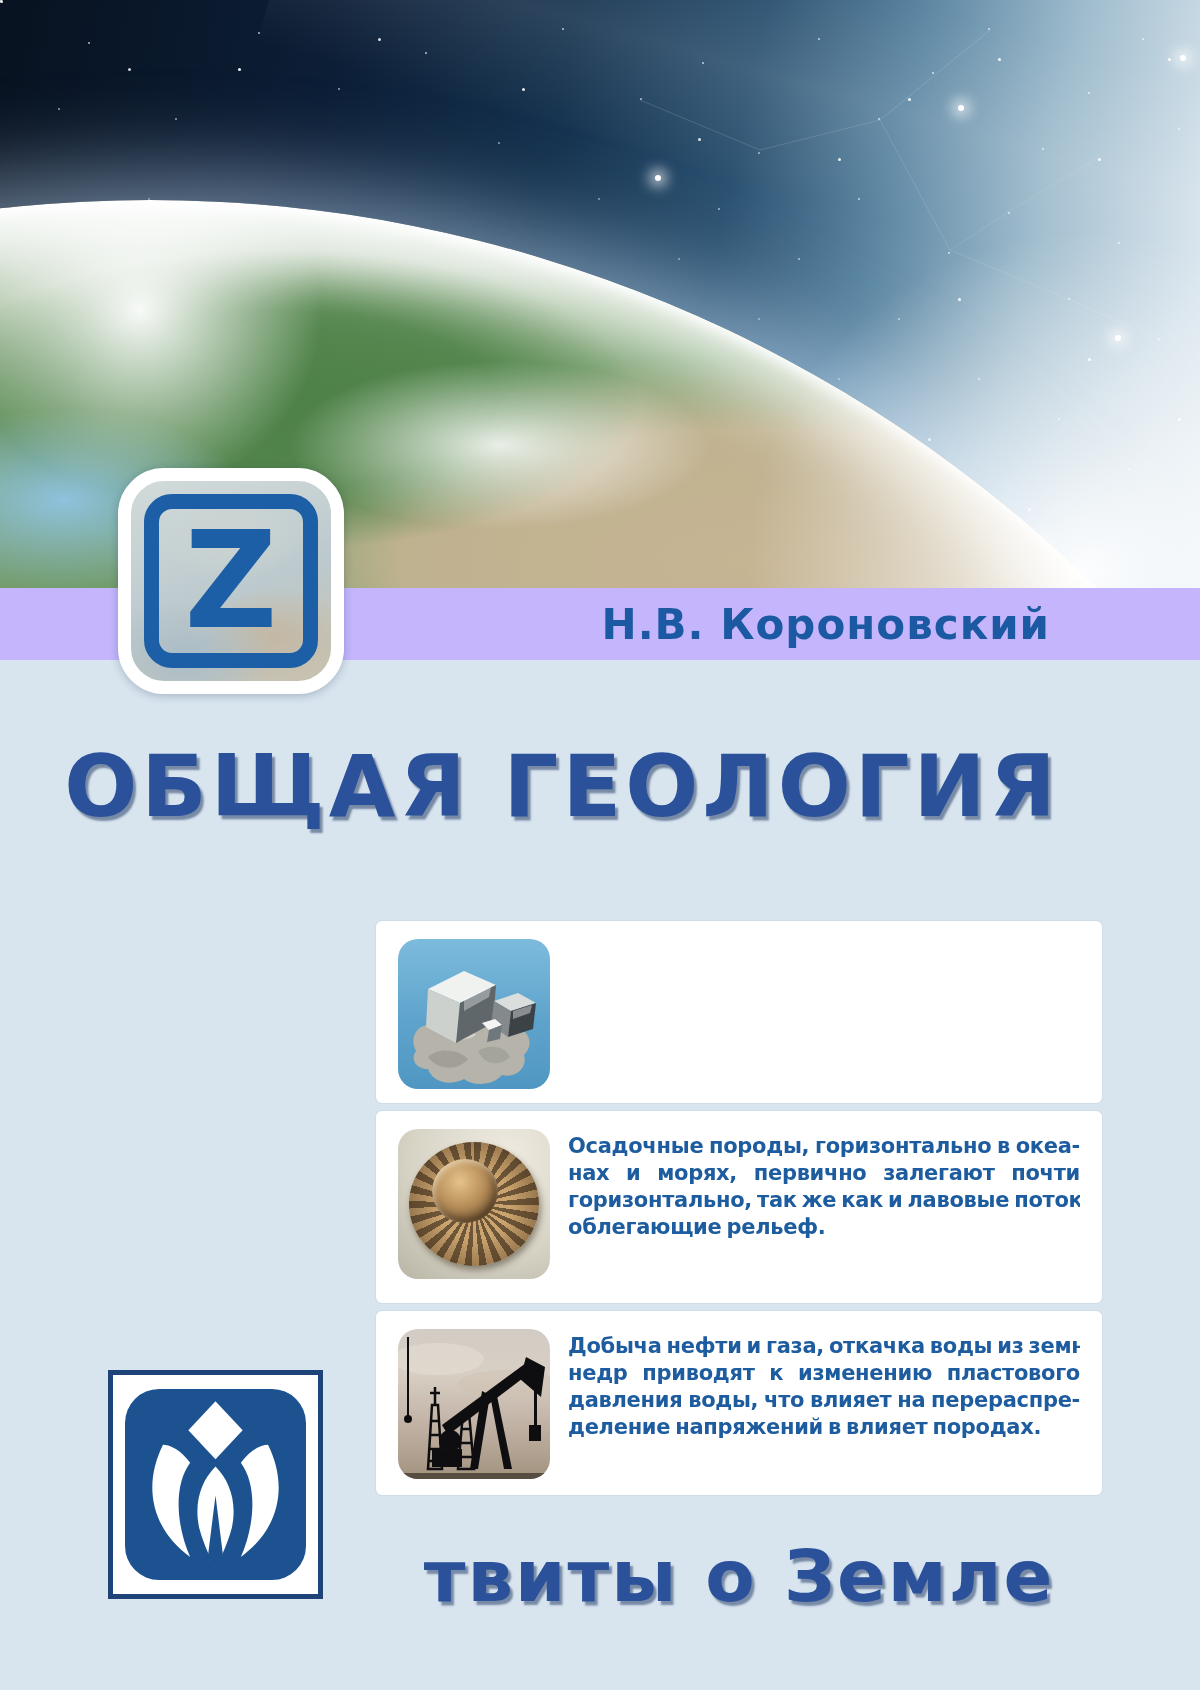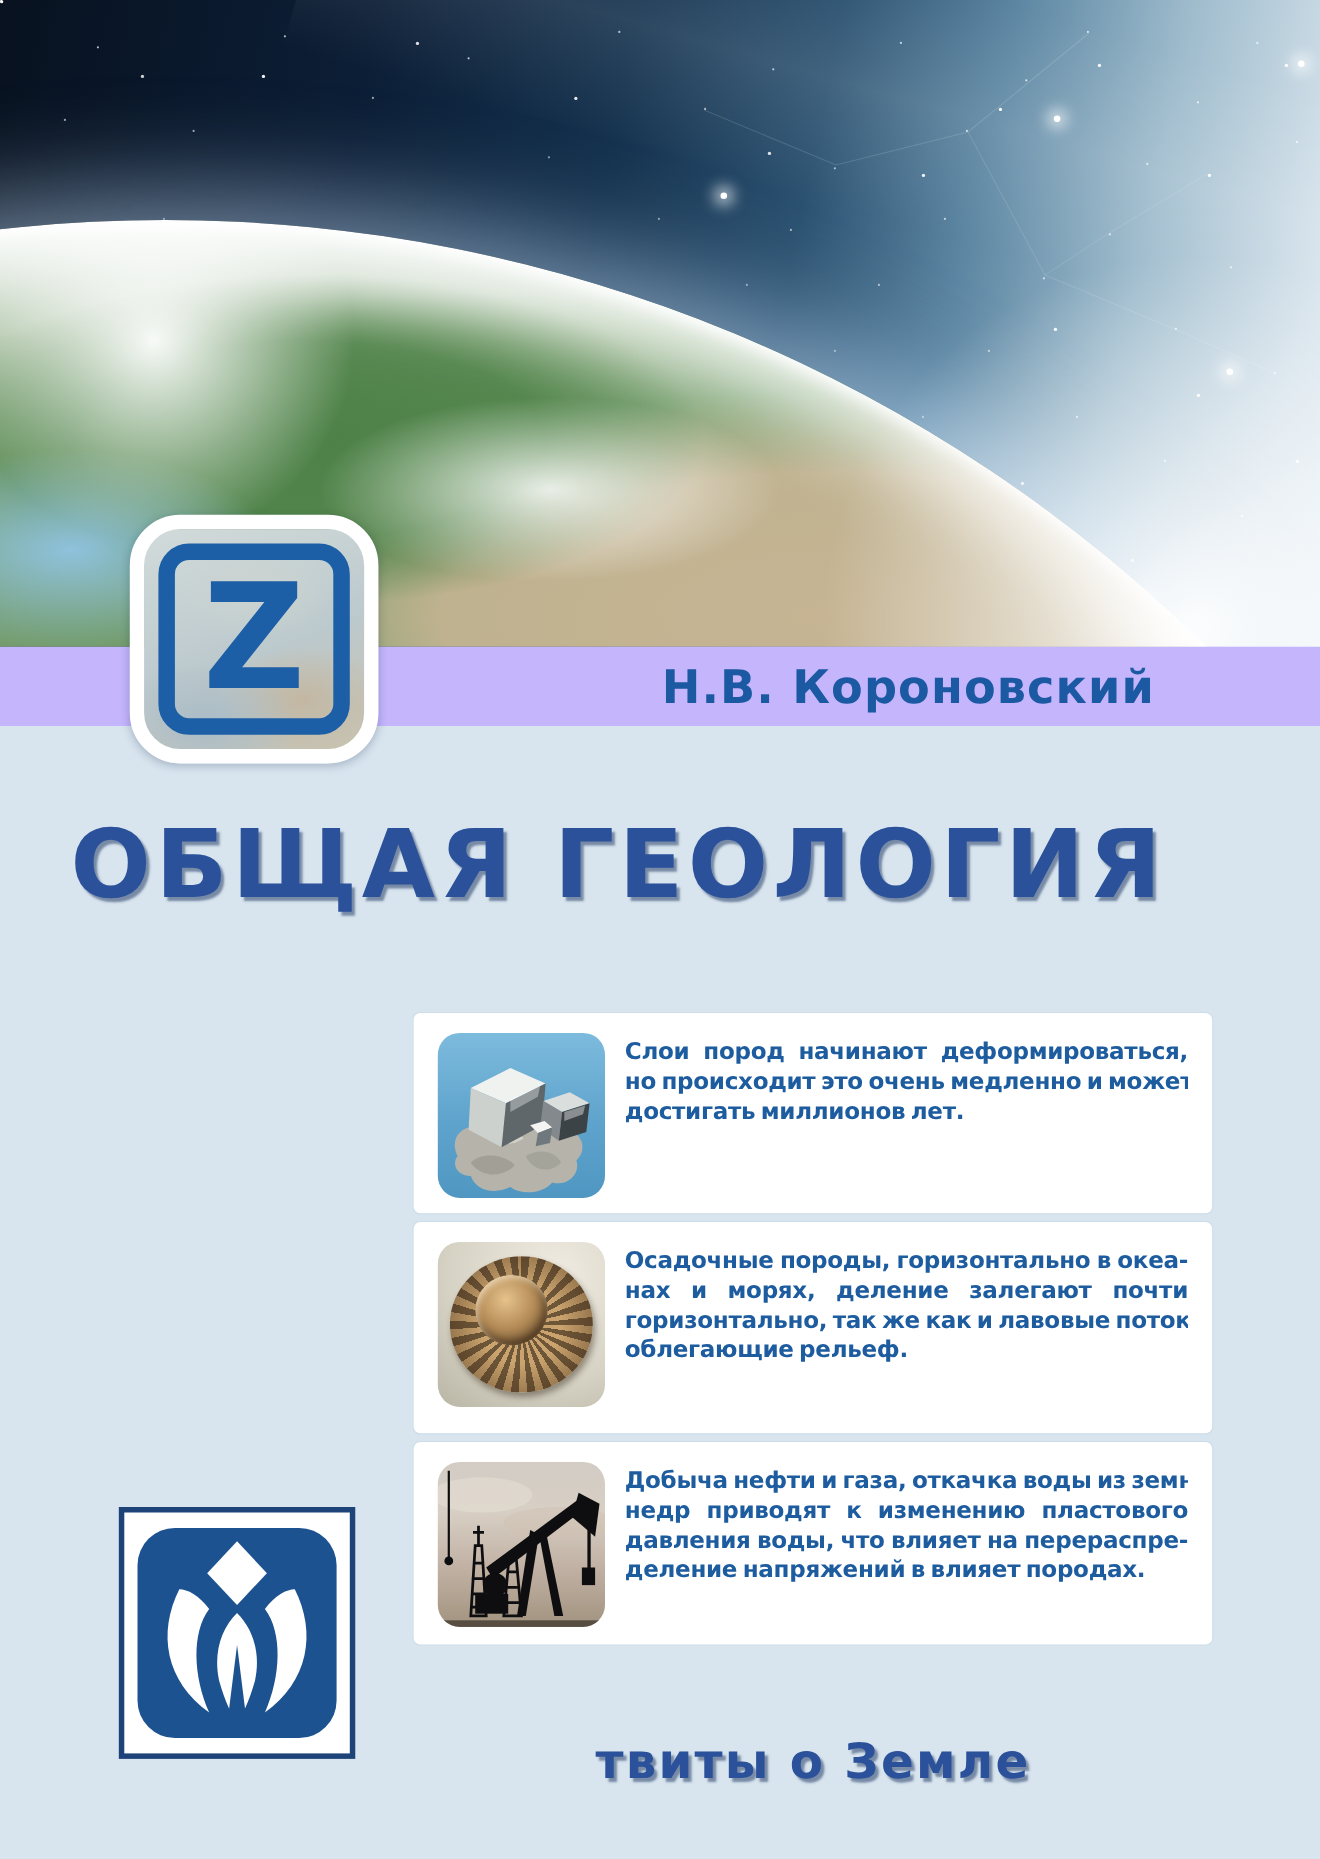--- a/index.html
+++ b/index.html
@@ -136,22 +136,22 @@
   .card-text .line.last{text-align-last:left;}
   
   .pub-logo{
     position:absolute;left:108px;top:1370px;width:215px;height:229px;box-sizing:border-box;
     background:#ffffff;border:5px solid #1d4379;
   }
   .pub-square{position:absolute;left:12px;top:14px;right:12px;bottom:14px;background:#1d5291;border-radius:34px;}
   .pub-square svg{position:absolute;left:0;top:0;width:100%;height:100%;}
   .series{
     position:absolute;left:376px;top:1534px;width:726px;text-align:center;
-    font-size:44px;font-weight:bold;color:#2a519a;letter-spacing:2px;
-    text-shadow:3px 4px 2px rgba(23,48,92,.5);white-space:nowrap;margin-top:42px;
+    font-size:72px;font-weight:bold;color:#2a519a;letter-spacing:2px;
+    text-shadow:3px 4px 2px rgba(23,48,92,.5);white-space:nowrap;
   }
 </style>
 </head>
 <body>
 
 <div class="cover">
 
   <div class="hero">
     <div class="beam"></div>
     <div class="stars"></div>
@@ -199,35 +199,30 @@
           <g>
             <polygon points="96,62 120,54 138,64 113,72" fill="#dadedd"></polygon>
             <polygon points="96,62 113,72 110,98 93,86" fill="#83898c"></polygon>
             <polygon points="113,72 138,64 135,90 110,98" fill="#3c4347"></polygon>
             <polygon points="115,72 134,66 132,74 115,80" fill="#ffffff" opacity="0.4"></polygon>
           </g>
           <polygon points="84,84 97,80 104,86 91,91" fill="#f4f5f3"></polygon>
           <polygon points="91,91 104,86 102,100 89,103" fill="#6f787c"></polygon>
         </svg>
       </div>
-      <div class="card-text">
-        <div class="line">Слои пород начинают деформироваться,</div>
-        <div class="line">но происходит это очень медленно и может</div>
-        <div class="line last">достигать миллионов лет.</div>
-      </div>
     </div>
 
     <div class="card c2">
       <div class="thumb thumb-ammonite">
         <div class="amm-outer"></div>
         <div class="amm-inner"></div>
       </div>
       <div class="card-text">
         <div class="line">Осадочные породы, горизонтально в океа-</div>
-        <div class="line">нах и морях, деление залегают почти</div>
+        <div class="line">нах и морях, первично залегают почти</div>
         <div class="line">горизонтально, так же как и лавовые потоки,</div>
         <div class="line last">облегающие рельеф.</div>
       </div>
     </div>
 
     <div class="card c3">
       <div class="thumb thumb-pump">
         <svg width="152" height="150" viewBox="0 0 152 150">
           <ellipse cx="40" cy="30" rx="46" ry="16" fill="#e4ddd4" opacity="0.6"></ellipse>
           <ellipse cx="110" cy="55" rx="50" ry="14" fill="#cfc2b4" opacity="0.5"></ellipse>

